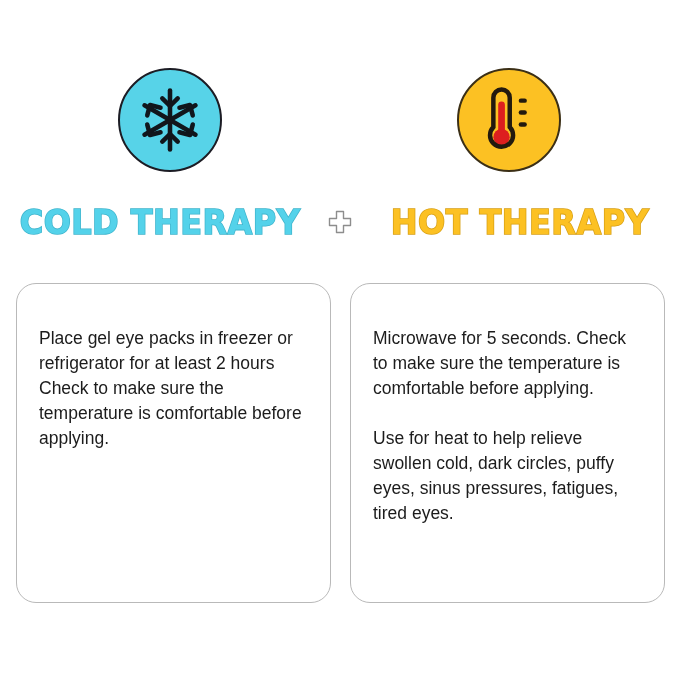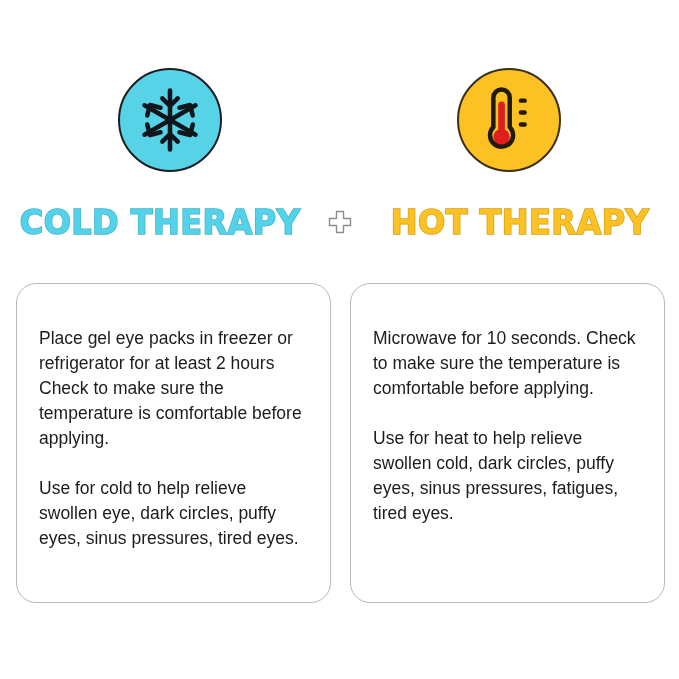--- a/index.html
+++ b/index.html
@@ -183,23 +183,22 @@
       </svg>
     </div>
 
     <div class="title title-hot">HOT THERAPY</div>
   </div>
 
   <div class="cards">
 
     <div class="card">
       <p>Place gel eye packs in freezer or refrigerator for at least 2 hours Check to make sure the temperature is comfortable before applying.</p>
-      <p>Use for cold to help relieve swollen eye, dark circles, puffy eyes, sinus pressures, tired eyes.</p>
     </div>
 
     <div class="card">
-      <p>Microwave for 10 seconds. Check to make sure the temperature is comfortable before applying.</p>
+      <p>Microwave for 5 seconds. Check to make sure the temperature is comfortable before applying.</p>
       <p>Use for heat to help relieve swollen cold, dark circles, puffy eyes, sinus pressures, fatigues, tired eyes.</p>
     </div>
 
   </div>
 
 </div>
 
 </body></html>

